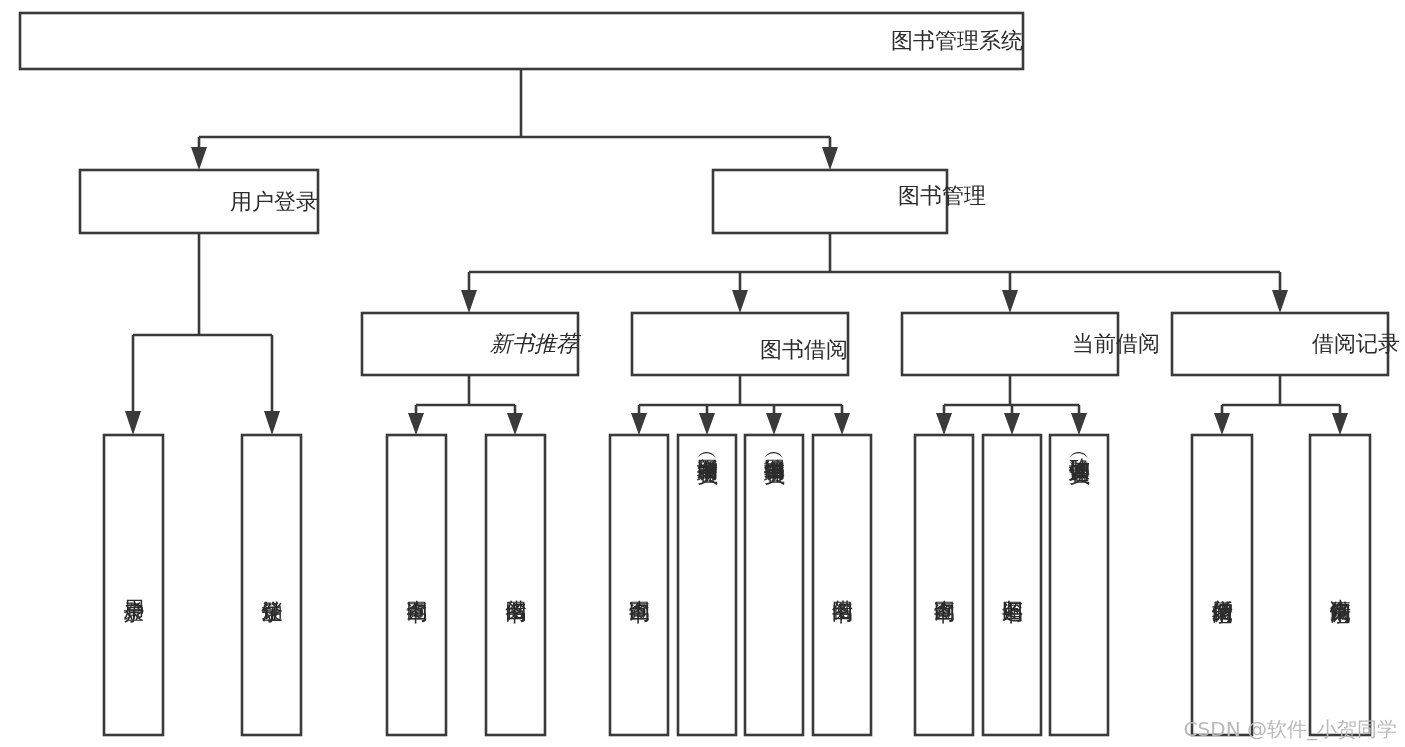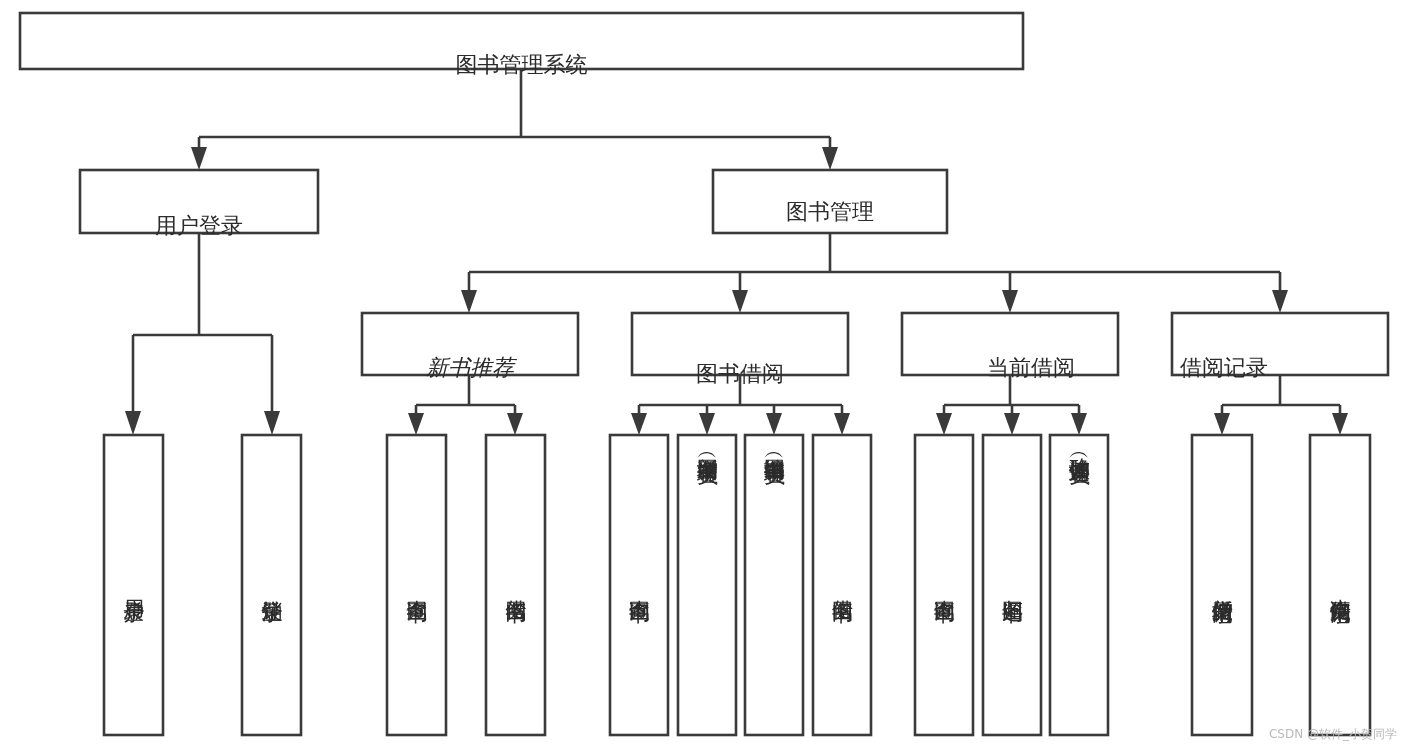--- a/index.html
+++ b/index.html
@@ -56,36 +56,35 @@
     font-size: 21px;
     color: #2b2b2b;
     line-height: 1.18;
     letter-spacing: 1px;
     white-space: nowrap;
   }
   .hlabel-box {
     position: absolute;
     display: flex;
     align-items: center;
-    justify-content: center;
+    justify-content: flex-end;
     pointer-events: none;
-    margin-top: 24px;
   }
   .hlabel-text {
     font-family: "DejaVu Sans", "Liberation Sans", sans-serif;
     font-size: 22px;
     color: #2b2b2b;
     white-space: nowrap;
   }
   #watermark {
     position: absolute;
     right: 8px;
     bottom: 4px;
     font-family: "DejaVu Sans", "Liberation Sans", sans-serif;
-    font-size: 12px;
+    font-size: 20px;
     color: #b9b9b9;
     white-space: nowrap;
     user-select: none;
   }
 </style>
 </head>
 <body>
 
 <div id="diagram-root">
   <svg class="diagram" viewBox="0 0 1405 747" xmlns="http://www.w3.org/2000/svg">
@@ -179,34 +178,34 @@
     </g>
   </svg>
 
   <div class="hlabel-box" style="left:20px; top:13px; width:1003px; height:56px;">
     <span class="hlabel-text">图书管理系统</span>
   </div>
 
   <div class="hlabel-box" style="left:80px; top:170px; width:238px; height:63px;">
     <span class="hlabel-text">用户登录</span>
   </div>
-  <div class="hlabel-box" style="left:713px; top:156px; width:234px; height:63px;">
+  <div class="hlabel-box" style="left:713px; top:164px; width:234px; height:63px;padding-left:39px;">
     <span class="hlabel-text">图书管理</span>
   </div>
 
   <div class="hlabel-box" style="left:362px; top:313px; width:216px; height:62px;font-style:italic;">
     <span class="hlabel-text">新书推荐</span>
   </div>
   <div class="hlabel-box" style="left:632px; top:313px; width:216px; height:74px;">
     <span class="hlabel-text">图书借阅</span>
   </div>
   <div class="hlabel-box" style="left:902px; top:313px; width:258px; height:62px;">
     <span class="hlabel-text">当前借阅</span>
   </div>
-  <div class="hlabel-box" style="left:1116px; top:313px; width:216px; height:62px;">
+  <div class="hlabel-box" style="left:1184px; top:313px; width:216px; height:62px;">
     <span class="hlabel-text">借阅记录</span>
   </div>
 
   <div class="vlabel-box" style="left:104px; top:435px; width:59px; height:300px;">
     <span class="vlabel-text">用户登录</span>
   </div>
   <div class="vlabel-box" style="left:242px; top:435px; width:59px; height:300px;">
     <span class="vlabel-text">注销登录</span>
   </div>
   <div class="vlabel-box" style="left:387px; top:435px; width:59px; height:300px;">

